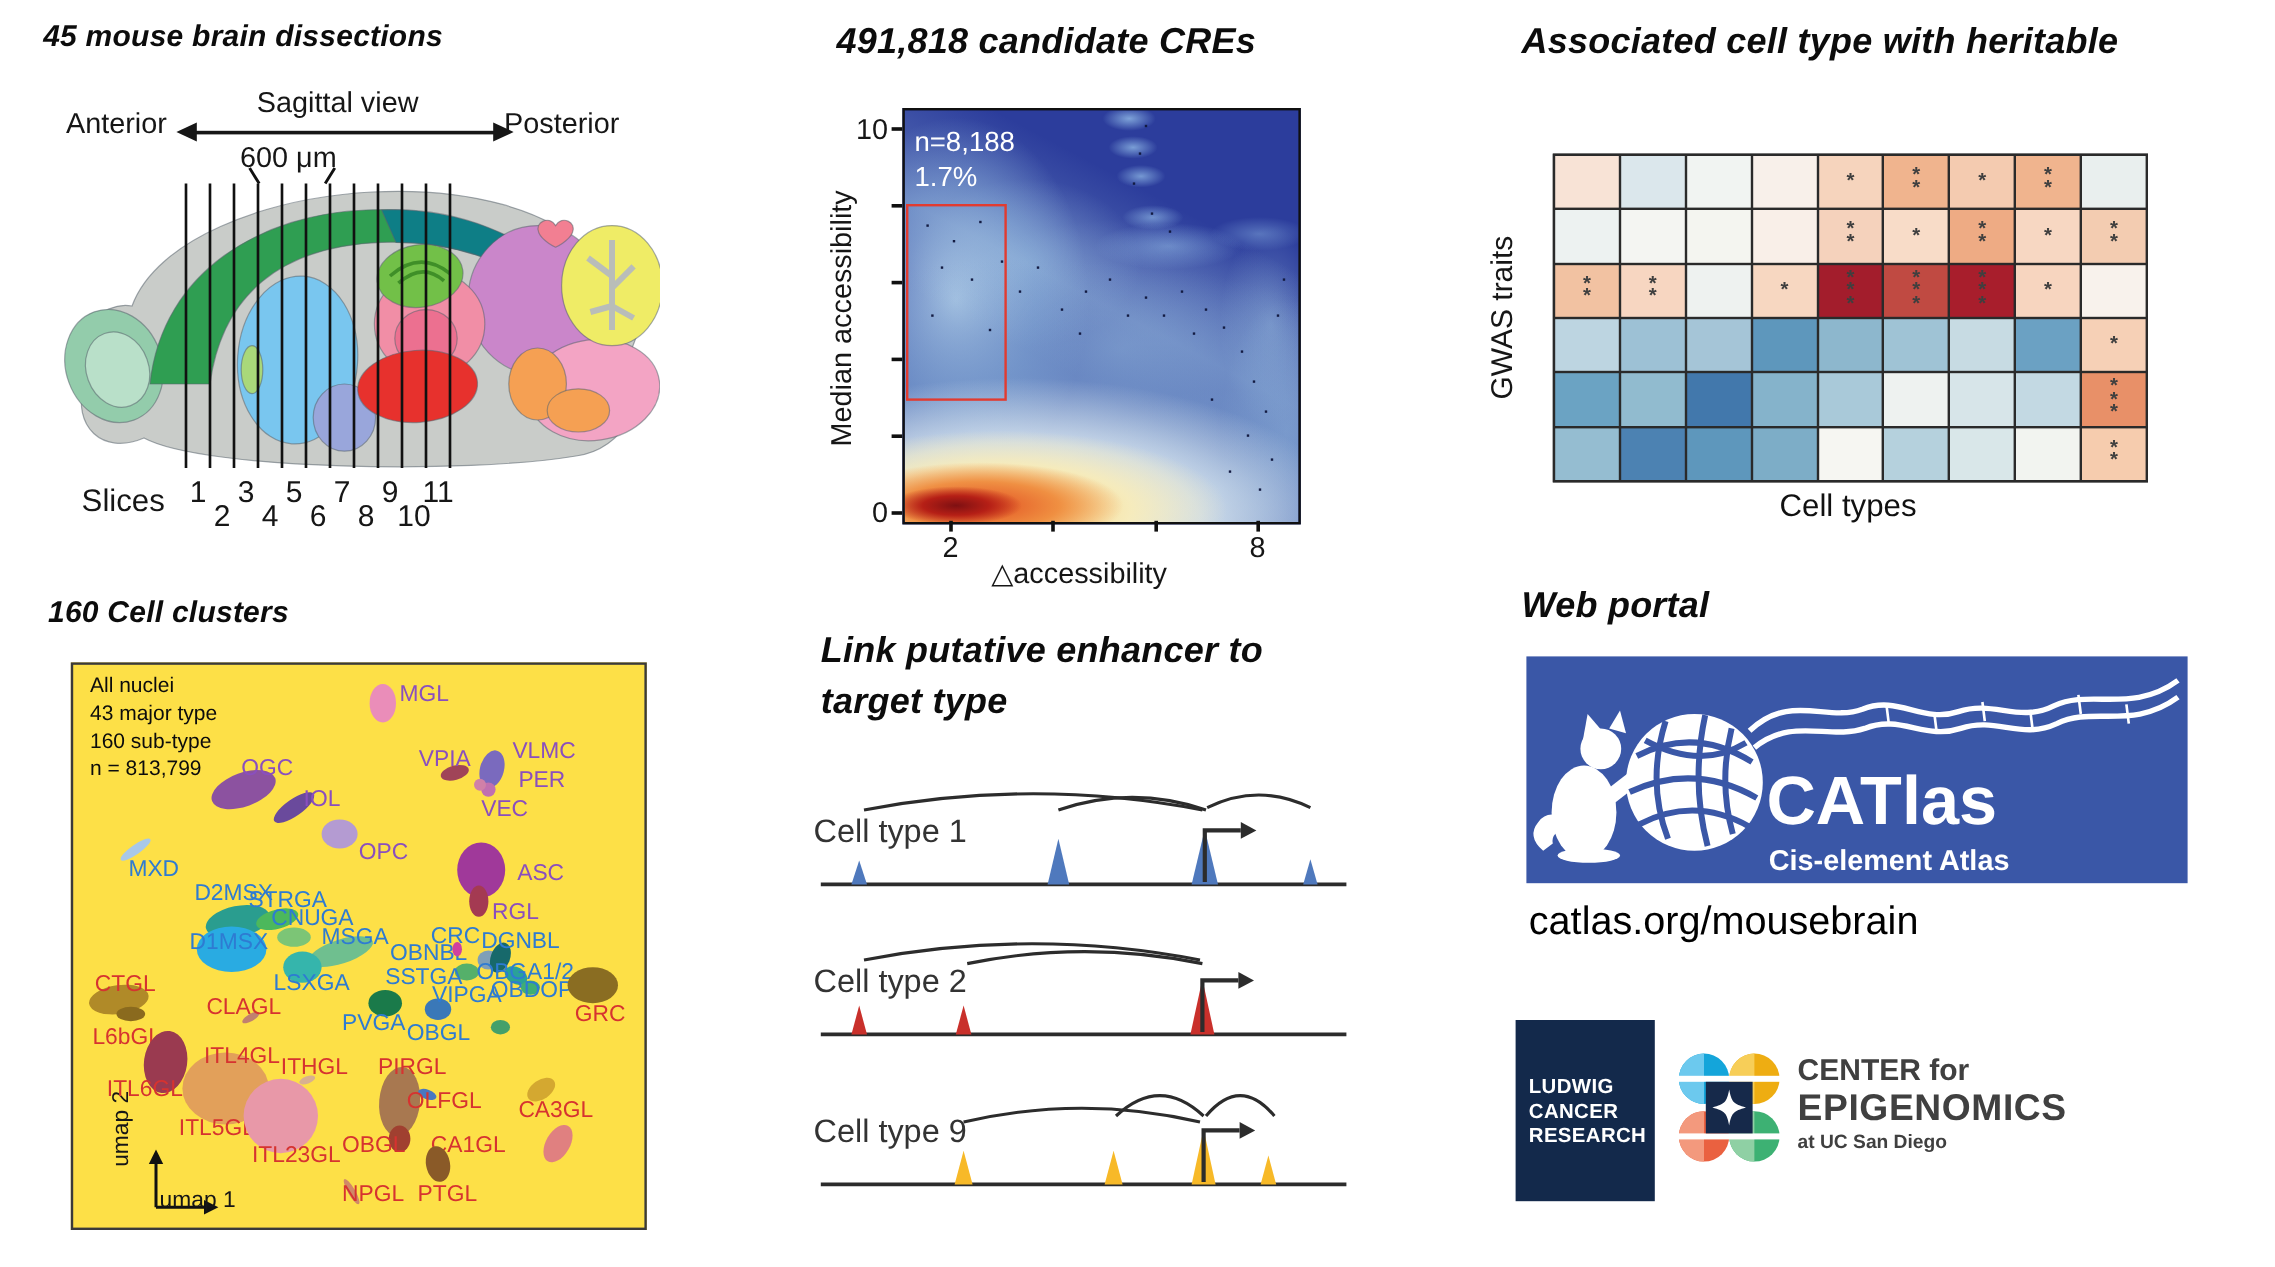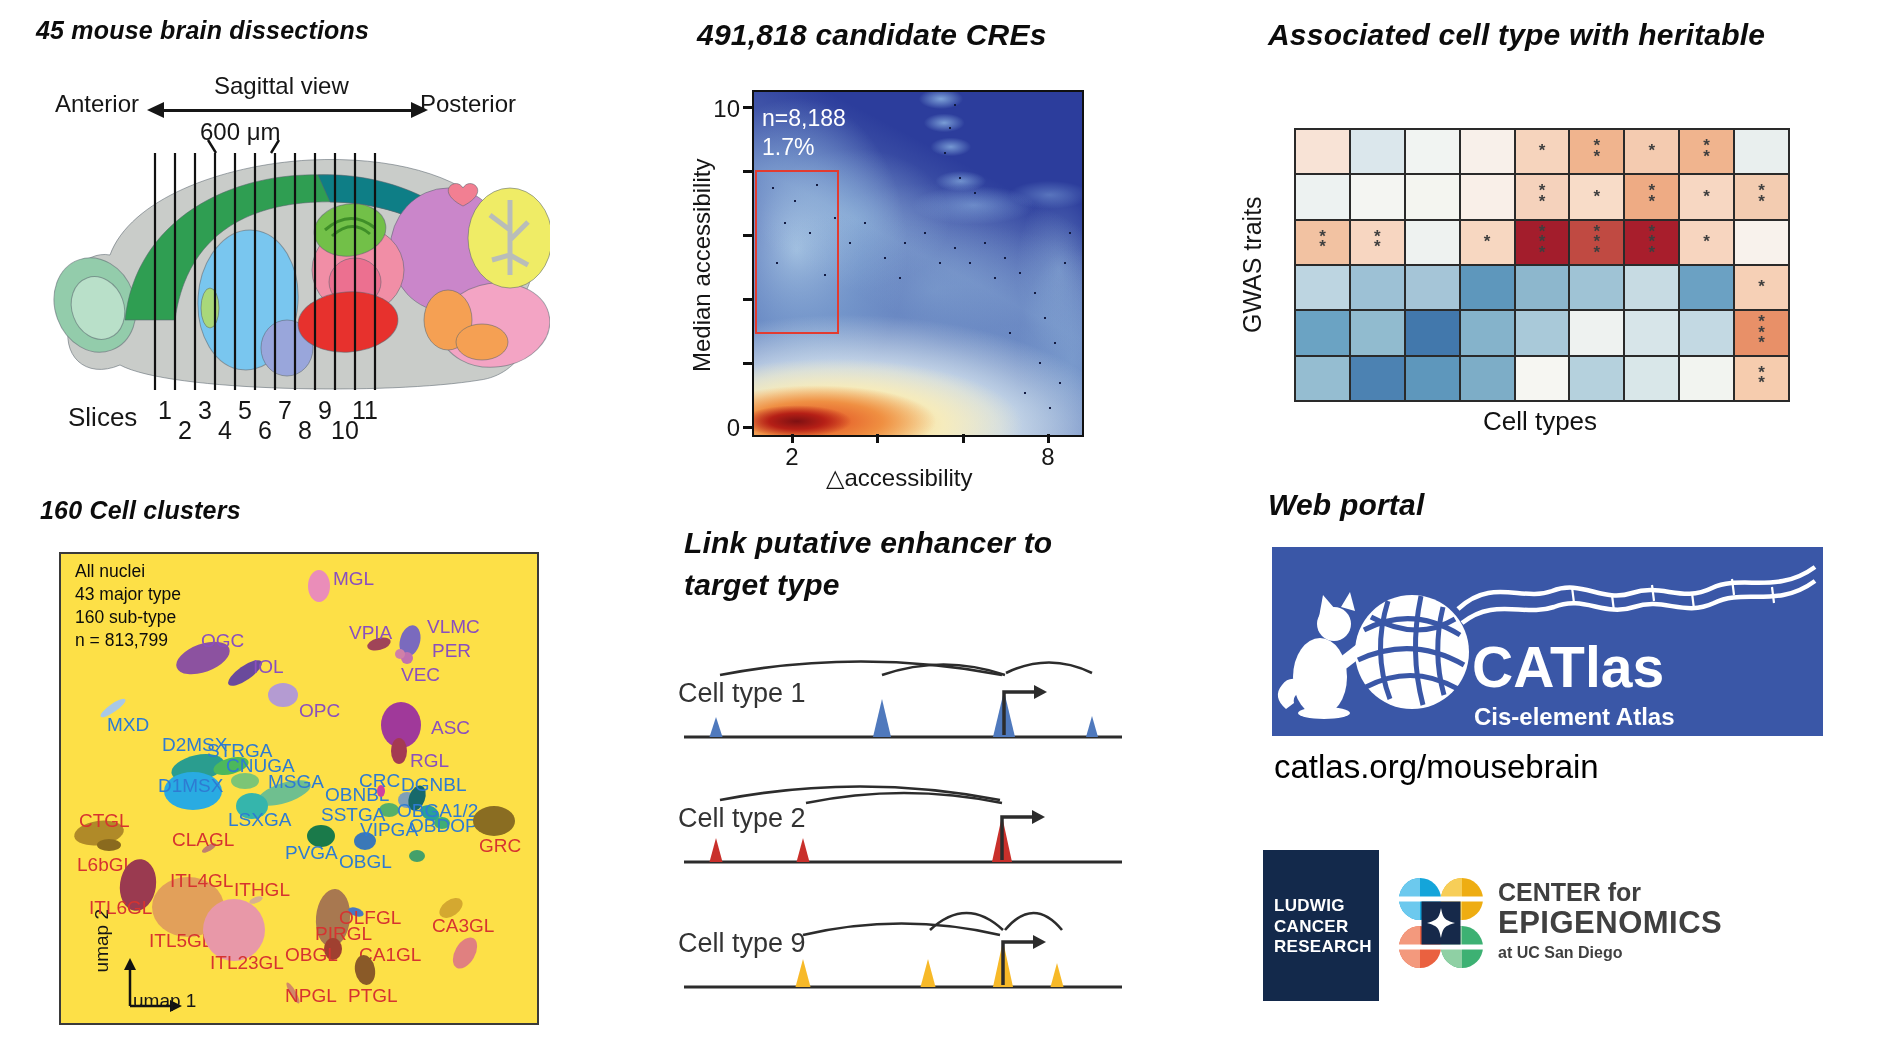--- a/index.html
+++ b/index.html
@@ -329,21 +329,21 @@
       <div class="ublob" style="left: 59px; top: 305px; width: 36px; height: 52px; background: rgb(154, 58, 80); transform: rotate(8deg);"></div>
       <span class="ulabel" style="left: 28px; top: 343px; color: rgb(214, 51, 48);">ITL6GL</span>
       <div class="ublob" style="left: 91px; top: 323px; width: 72px; height: 60px; background: rgb(226, 160, 90); transform: rotate(0deg);"></div>
       <span class="ulabel" style="left: 109px; top: 316px; color: rgb(214, 51, 48);">ITL4GL</span>
       <span class="ulabel" style="left: 88px; top: 376px; color: rgb(214, 51, 48);">ITL5GL</span>
       <div class="ublob" style="left: 142px; top: 345px; width: 62px; height: 62px; background: rgb(232, 152, 168); transform: rotate(0deg);"></div>
       <span class="ulabel" style="left: 149px; top: 398px; color: rgb(214, 51, 48);">ITL23GL</span>
       <div class="ublob" style="left: 188px; top: 343px; width: 14px; height: 6px; background: rgb(216, 176, 144); transform: rotate(-20deg);"></div>
       <span class="ulabel" style="left: 173px; top: 325px; color: rgb(214, 51, 48);">ITHGL</span>
       <div class="ublob" style="left: 255px; top: 335px; width: 34px; height: 58px; background: rgb(168, 120, 80); transform: rotate(5deg);"></div>
-      <span class="ulabel" style="left: 254px; top: 325px; color: rgb(214, 51, 48); margin-top: 44px;">PIRGL</span>
+      <span class="ulabel" style="left: 254px; top: 325px; color: rgb(214, 51, 48);">PIRGL</span>
       <div class="ublob" style="left: 287px; top: 354px; width: 16px; height: 8px; background: rgb(72, 120, 192); transform: rotate(20deg);"></div>
       <span class="ulabel" style="left: 278px; top: 353px; color: rgb(214, 51, 48);">OLFGL</span>
       <div class="ublob" style="left: 263px; top: 384px; width: 18px; height: 22px; background: rgb(160, 64, 48); transform: rotate(0deg);"></div>
       <span class="ulabel" style="left: 224px; top: 390px; color: rgb(214, 51, 48);">OBGL</span>
       <div class="ublob" style="left: 394px; top: 382px; width: 20px; height: 34px; background: rgb(224, 128, 128); transform: rotate(30deg);"></div>
       <span class="ulabel" style="left: 298px; top: 390px; color: rgb(214, 51, 48);">CA1GL</span>
       <div class="ublob" style="left: 377px; top: 346px; width: 26px; height: 16px; background: rgb(212, 168, 48); transform: rotate(-35deg);"></div>
       <span class="ulabel" style="left: 371px; top: 361px; color: rgb(214, 51, 48);">CA3GL</span>
       <div class="ublob" style="left: 220px; top: 436px; width: 24px; height: 6px; background: rgb(208, 136, 104); transform: rotate(60deg);"></div>
       <span class="ulabel" style="left: 224px; top: 431px; color: rgb(214, 51, 48);">NPGL</span>

